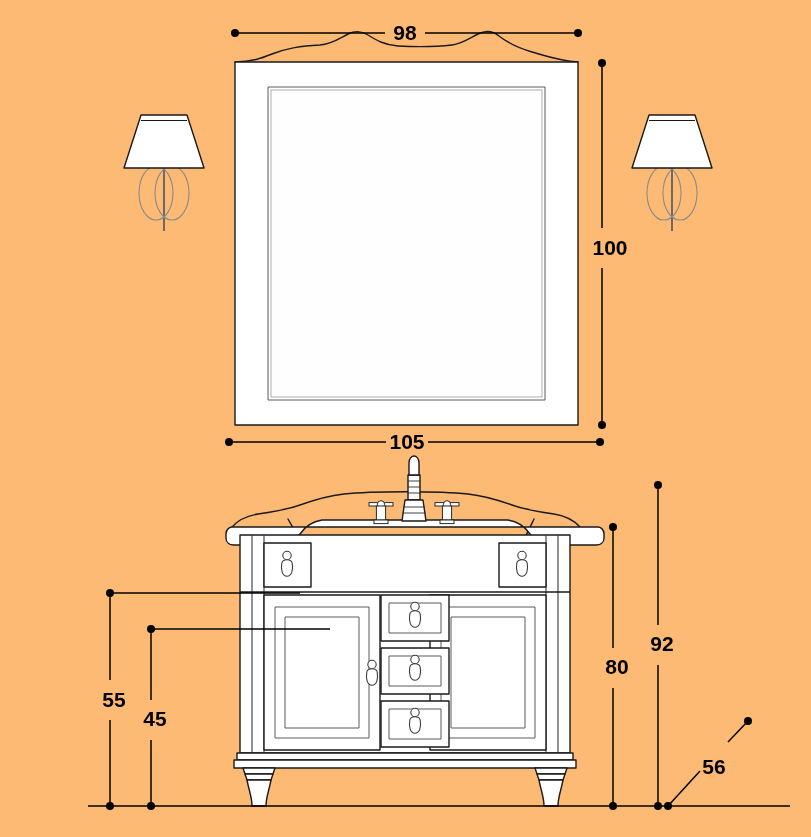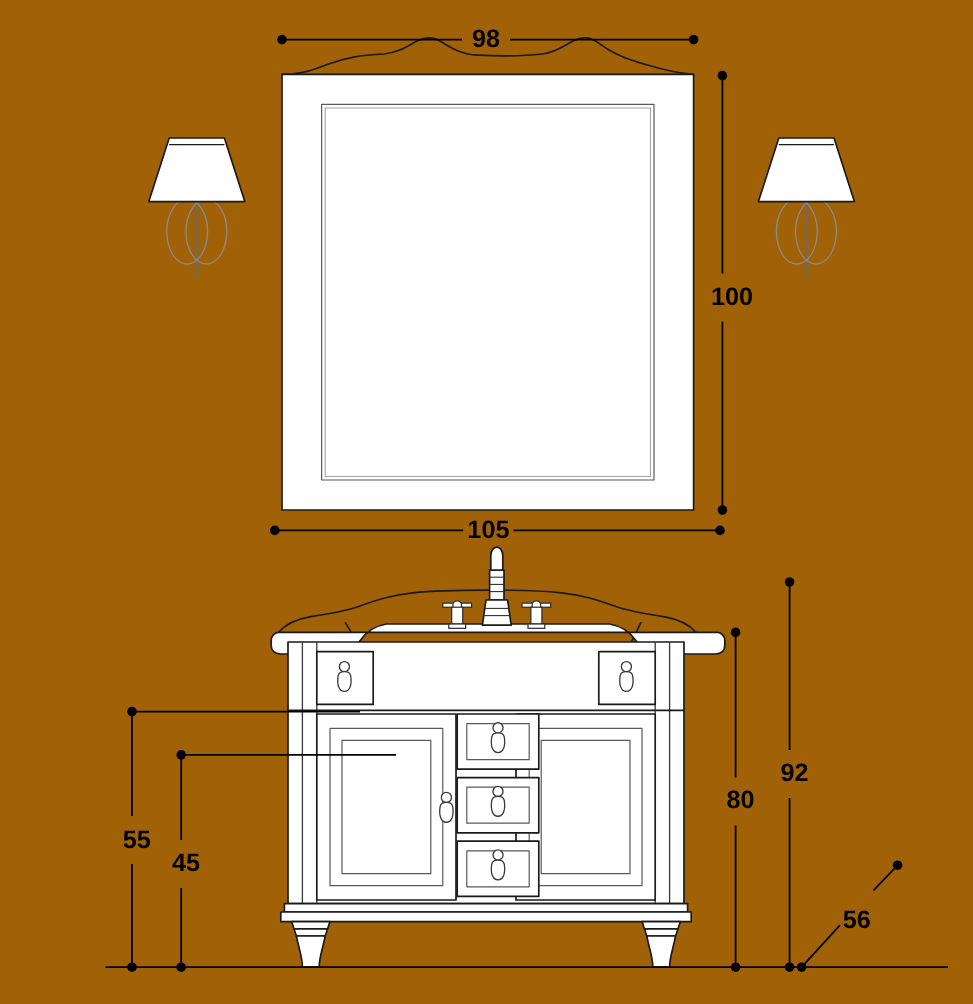--- a/index.html
+++ b/index.html
@@ -8,21 +8,21 @@
     padding: 0;
     background: #ffffff;
   }
   body {
     font-family: "Liberation Sans", sans-serif;
   }
   #drawing-root {
     position: relative;
     width: 811px;
     height: 837px;
-    background: #a16207;
+    background: #fdba74;
     overflow: hidden;
   }
   #drawing-svg {
     display: block;
     width: 811px;
     height: 837px;
   }
   .dim-text {
     font-family: "Liberation Sans", sans-serif;
     font-size: 21px;

